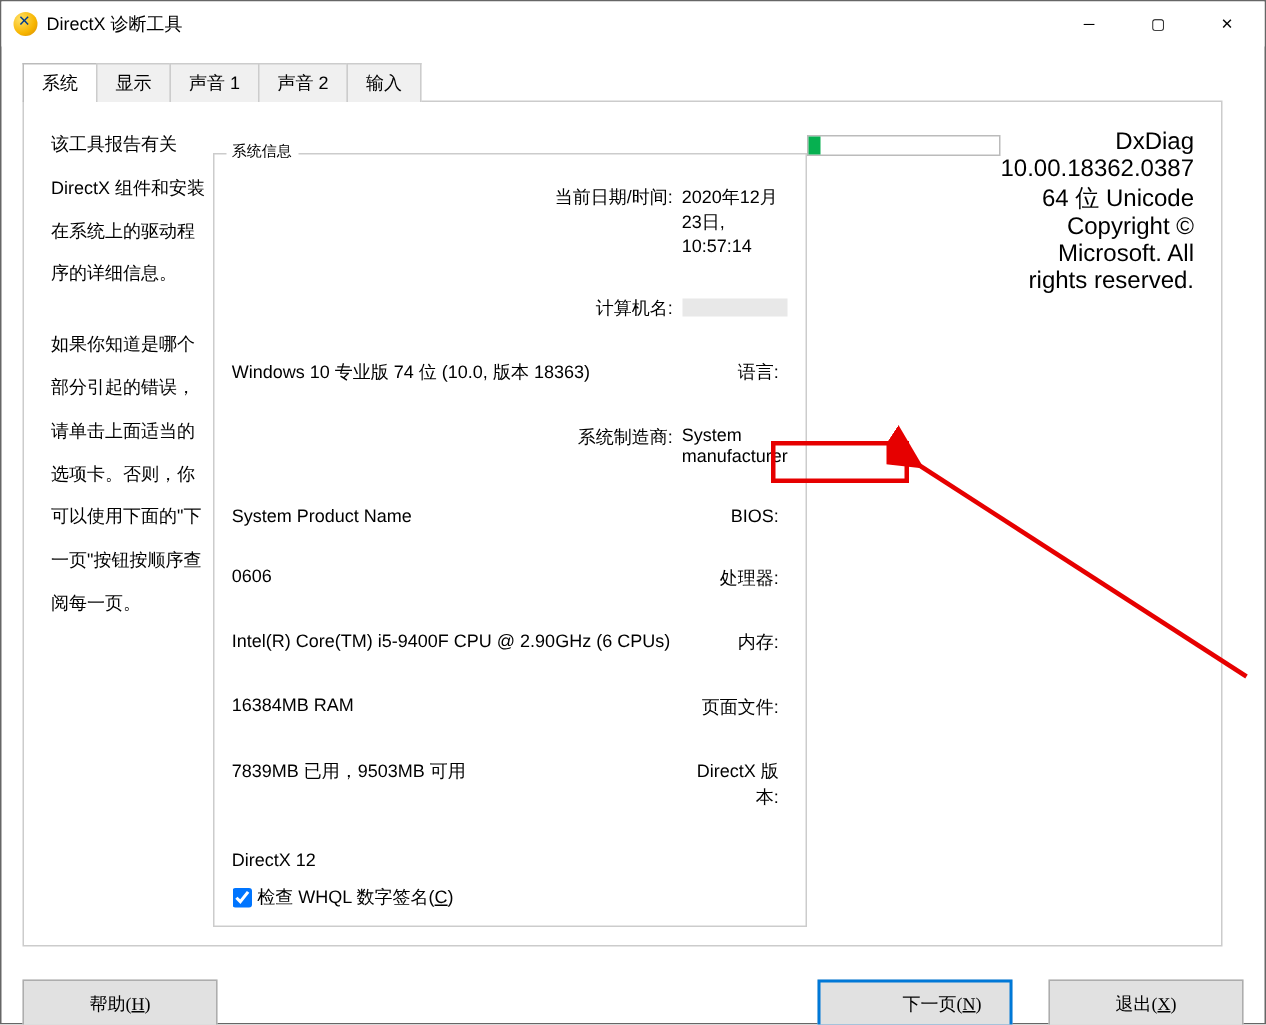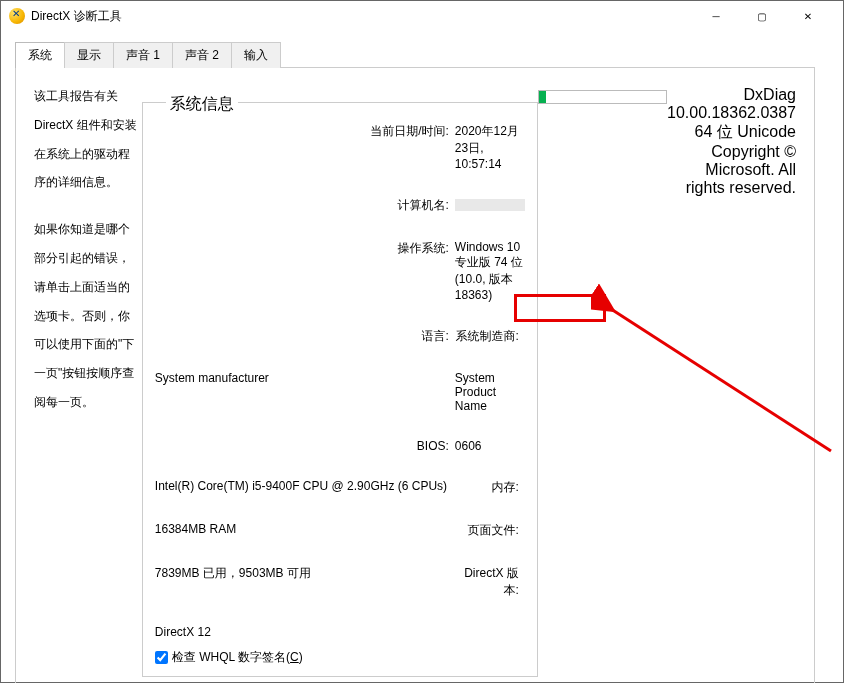--- a/index.html
+++ b/index.html
@@ -1,32 +1,32 @@
 <!DOCTYPE html>
 <html><head>
 <meta charset="utf-8">
 <style>
 * { box-sizing: border-box; margin: 0; padding: 0; }
 body { font-family: "Microsoft YaHei", "Segoe UI", sans-serif; font-size: 12px; background: #fff; color: #000; }
 .window { width: 844px; height: 683px; border: 1px solid #666; position: relative; display: flex; flex-direction: column; background: #fff; }
-.titlebar { height: 30px; display: flex; align-items: center; padding: 0 12px 0 8px; background: #fff; }
+.titlebar { height: 30px; display: flex; align-items: center; padding: 0 2px 0 8px; background: #fff; }
 .app-icon { width: 16px; height: 16px; border-radius: 50%; background: radial-gradient(circle at 30% 30%, #ffe066 0%, #f7b500 60%, #d48806 100%); display:inline-block; margin-right: 6px; position:relative;}
 .app-icon::after{content:"✕"; position:absolute; left:3px; top:0; font-size:10px; color:#003a8c;}
 .title-text { flex: 0 0 auto; font-size: 12px; }
 .title-spacer { flex: 1; }
 .winbtn { width: 46px; height: 30px; display:flex; align-items:center; justify-content:center; font-family: "Segoe MDL2 Assets", sans-serif; font-size:10px; color:#000; cursor:default;}
 .client { flex:1; padding: 10px 28px 12px 14px; display:flex; flex-direction:column; position:relative;justify-content:center;}
 .tabstrip { display:flex; position:relative; top:1px; z-index:2;}
 .tab { padding: 4px 12px; border:1px solid #ccc; border-bottom:none; background:#f0f0f0; margin-right:-1px; cursor:default; font-size:12px;}
 .tab.active { background:#fff; border-color:#bbb;}
 .panel { border:1px solid #ccc; flex:1; padding: 14px 18px 12px 18px; display:flex; flex-direction:row; position:relative; }
 .intro { line-height: 2.4; font-size:12px; }
 .intro p { margin-bottom: 18px;}
 .fieldset { border:1px solid #ccc; padding: 16px 12px 10px 12px; margin-top: 20px; position:relative; flex:1;}
-.legend { position:absolute; top:-9px; left:23px; background:#fff; padding:0 4px; font-size:16px;}
+.legend { position:absolute; top:-9px; left:8px; background:#fff; padding:0 4px; font-size:10px;}
 .info-table { display:grid; grid-template-columns: 300px 1fr; row-gap: 26px; font-size:12px; margin-top:4px; position:relative;}
 .info-label { text-align:right; padding-right:6px;}
 .info-label::after{content:":";}
 .info-val { text-align:left;}
 .val-censored { display:inline-block; width:70px; height:12px; background:#e8e8e8; vertical-align:middle;}
 .highlight-box { position:absolute; border:3px solid #e60000; left:513px; top:293px; width:92px; height:28px; z-index:5; pointer-events:none;}
 .arrow-svg { position:absolute; left:590px; top:280px; width:250px; height:180px; z-index:5; pointer-events:none;}
 .check-row { margin-top:10px; display:flex; align-items:center;}
 .check-row input{margin-right:4px;}
 .progress { margin-top:8px; height:14px; border:1px solid #bbb; width:100%; position:relative; background:#fff;}
@@ -68,33 +68,33 @@
 
       <div class="fieldset">
         <div class="legend">系统信息</div>
         <div class="info-table">
           <div class="info-label">当前日期/时间</div>
           <div class="info-val">2020年12月23日, 10:57:14</div>
 
           <div class="info-label">计算机名</div>
           <div class="info-val"><span class="val-censored"></span></div>
 
-          <div class="info-label">操作系统</div>
           <div class="info-val"><span>Windows 10 专业版 74 位 (10.0,</span> <span>版本 18363)</span></div>
 
           <div class="info-label">语言</div>
 
           <div class="info-label">系统制造商</div>
           <div class="info-val">System manufacturer</div>
 
           <div class="info-val">System Product Name</div>
 
           <div class="info-label">BIOS</div>
           <div class="info-val">0606</div>
 
+          <div class="info-label">处理器</div>
           <div class="info-val">Intel(R) Core(TM) i5-9400F CPU @ 2.90GHz (6 CPUs)</div>
 
           <div class="info-label">内存</div>
           <div class="info-val">16384MB RAM</div>
 
           <div class="info-label">页面文件</div>
           <div class="info-val">7839MB 已用，9503MB 可用</div>
 
           <div class="info-label">DirectX 版本</div>
           <div class="info-val">DirectX 12</div>

